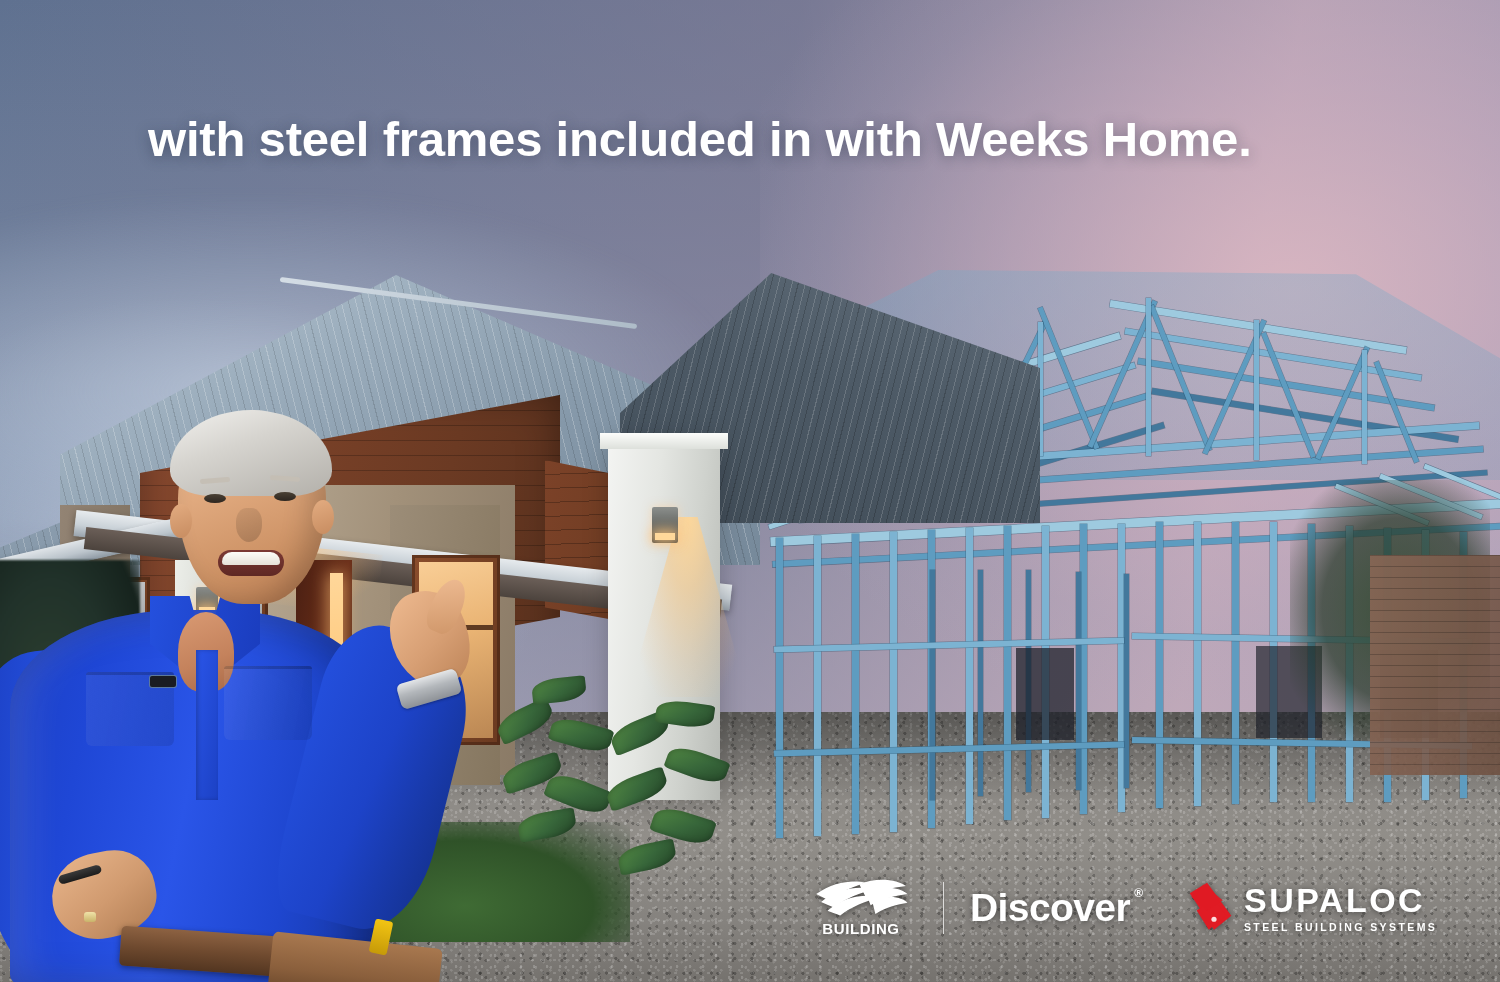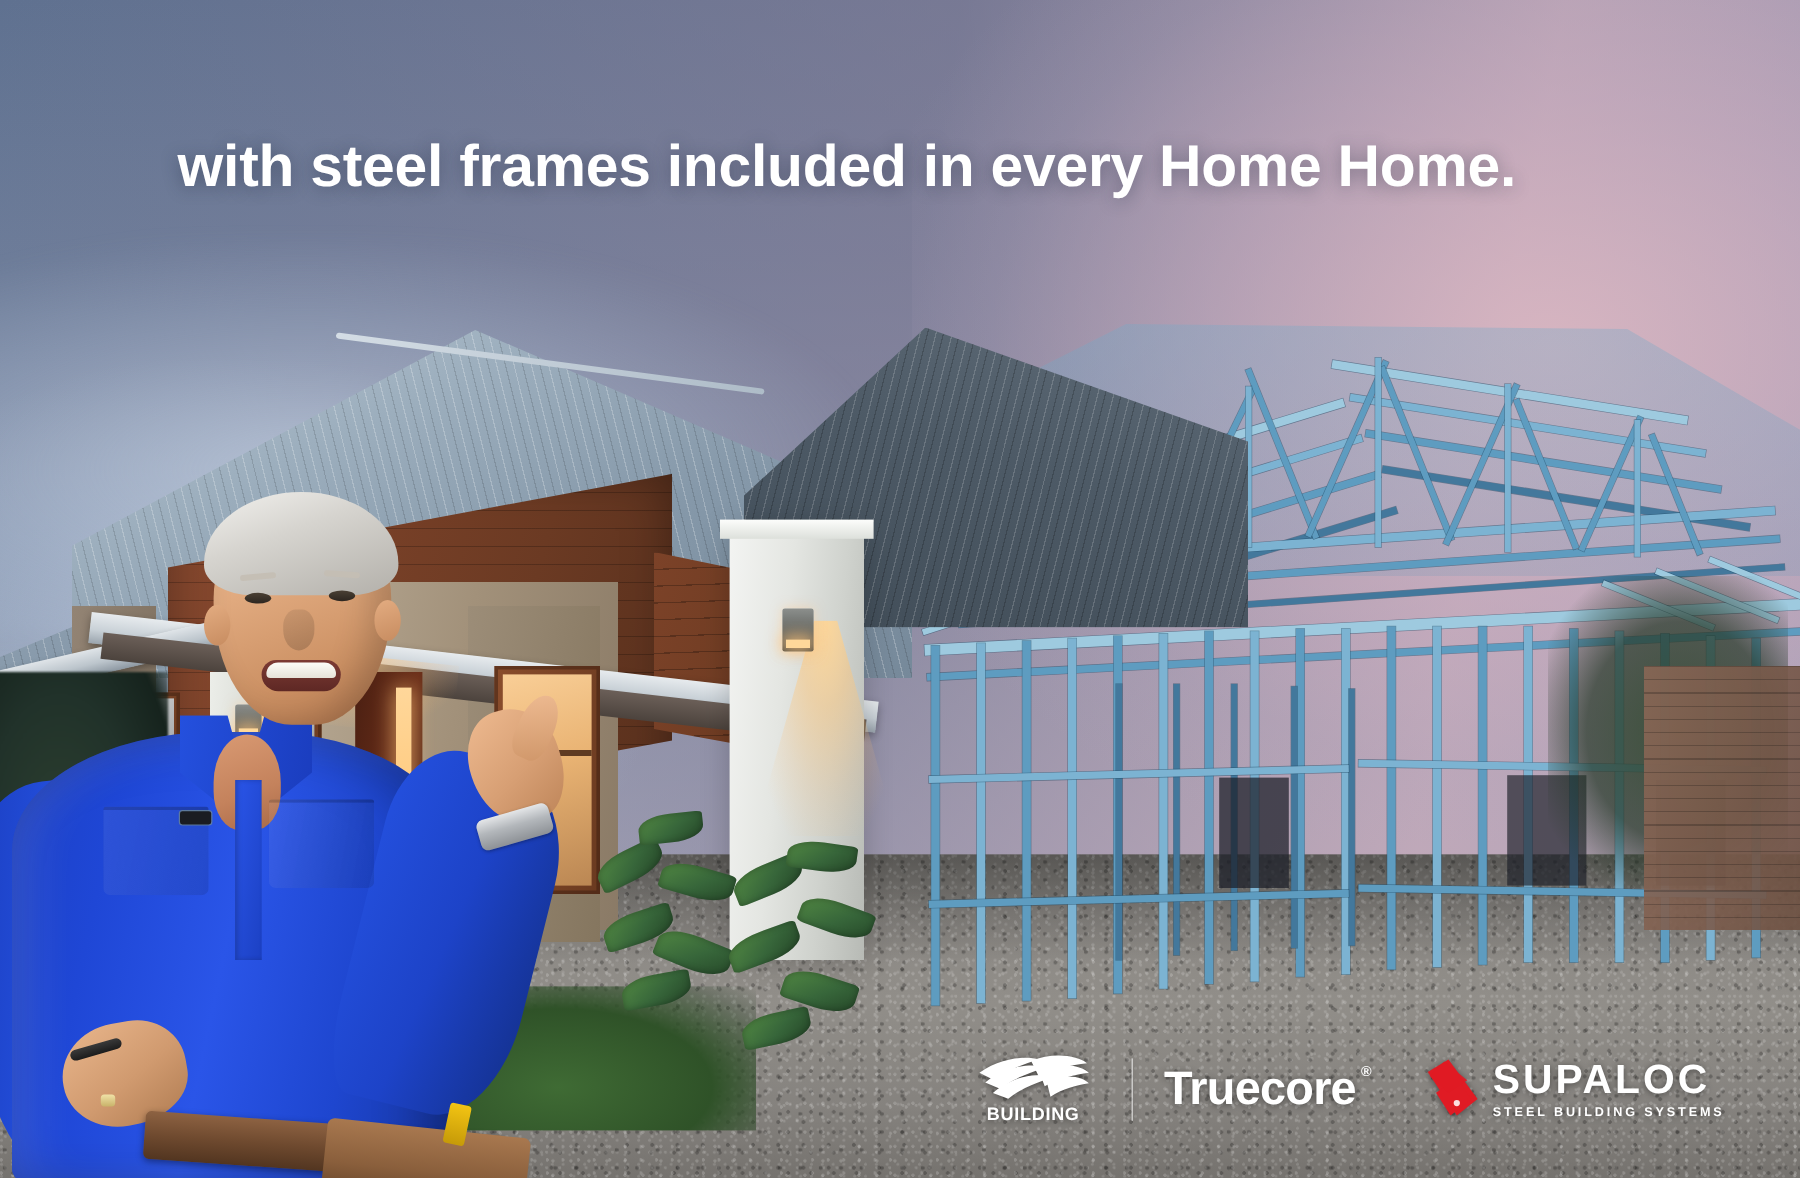--- a/index.html
+++ b/index.html
@@ -637,21 +637,21 @@
     <div class="hand-hip"></div>
     <div class="bracelet"></div>
     <div class="ring"></div>
 
     <div class="belt"></div>
     <div class="toolbelt"></div>
     <div class="tool-yellow"></div>
   </div>
 
   <div class="headline">
-    <span class="hl-line hl-white">with steel frames included in every Home Home.</span>
+    <span class="hl-line hl-white">with steel frames included in with Weeks Home.</span>
   </div>
 
   <div class="logobar">
 
     <div class="logo-bluescope">
       <svg class="bs-mark" viewBox="0 0 120 50">
         <g fill="#ffffff">
           <path d="M4 20 C26 4, 52 2, 66 6 C54 10, 34 16, 20 28 Z"></path>
           <path d="M10 30 C32 12, 58 10, 74 14 C60 19, 40 25, 26 37 Z"></path>
           <path d="M18 41 C40 22, 66 20, 82 24 C68 29, 48 35, 34 47 Z"></path>
@@ -659,21 +659,21 @@
           <path d="M66 18 C88 8, 110 12, 118 20 C104 22, 86 26, 72 34 Z"></path>
           <path d="M74 29 C94 20, 112 24, 118 31 C106 33, 90 37, 78 45 Z"></path>
         </g>
       </svg>
       <div class="bs-word">BUILDING</div>
     </div>
 
     <div class="divider"></div>
 
     <div class="logo-truecore">
-      <div class="tc-word">Truecore</div>
+      <div class="tc-word">Discover</div>
       <div class="tc-reg">®</div>
     </div>
 
     <div class="logo-supaloc">
       <svg class="sl-mark" viewBox="0 0 60 62">
         <path d="M2 14 L22 2 L50 40 L30 56 Z" fill="#e01b24"></path>
         <path d="M10 34 L30 20 L44 40 L24 56 Z" fill="#e01b24"></path>
         <path d="M18 4 L40 22 L22 34 L4 18 Z" fill="#e01b24" opacity=".9"></path>
         <circle cx="30" cy="44" r="3" fill="#ffffff" opacity=".85"></circle>
       </svg>

